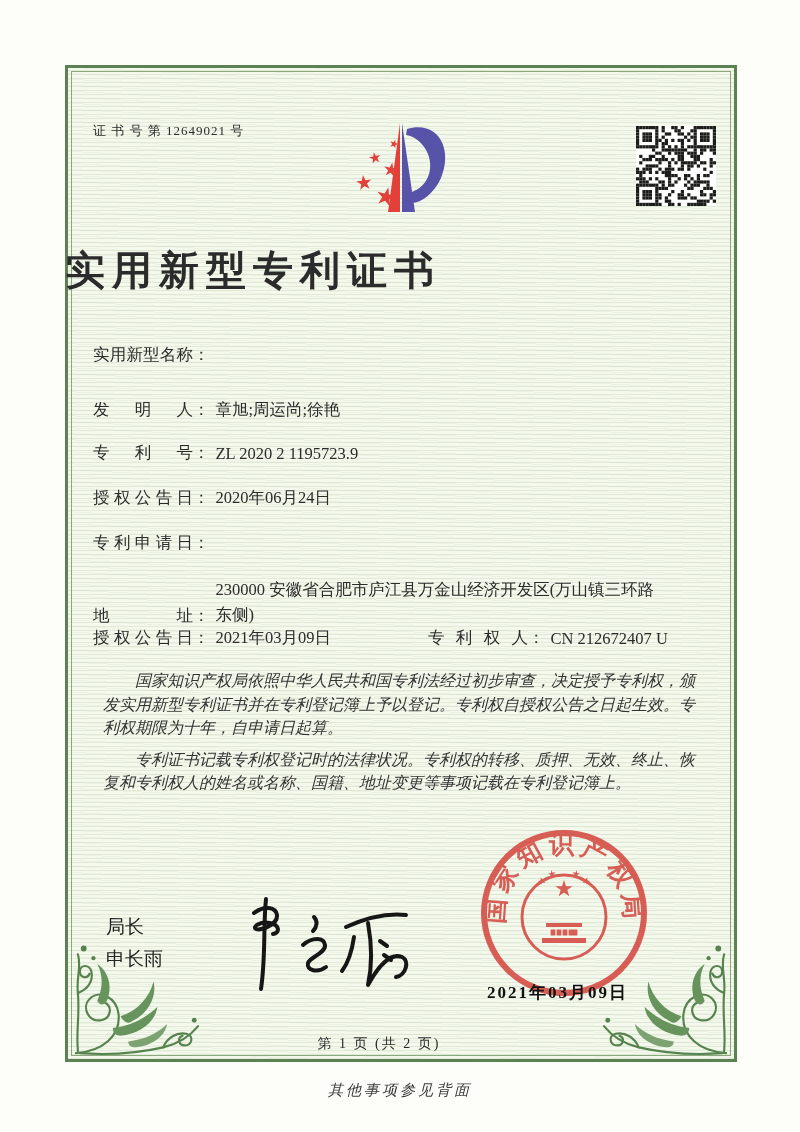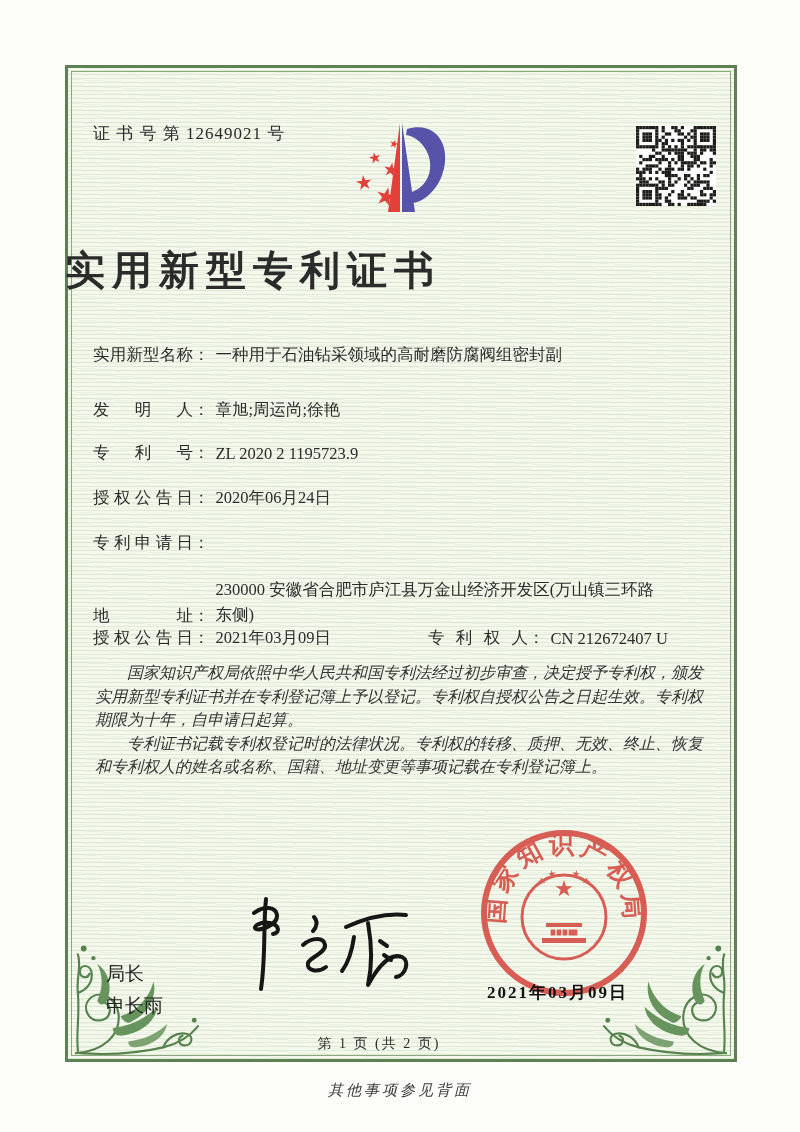--- a/index.html
+++ b/index.html
@@ -13,35 +13,35 @@
   .frame{
     position:absolute;left:65px;top:65px;width:672px;height:997px;
     border:3px solid #5c8153;box-sizing:border-box;
     background:
       repeating-linear-gradient(0deg, rgba(140,180,130,.20) 0 1px, rgba(0,0,0,0) 1px 4px),
       repeating-linear-gradient(3deg, rgba(150,190,140,.10) 0 1px, rgba(0,0,0,0) 1px 6px),
       #f5f8ec;
   }
   .frame-inner{position:absolute;inset:3px;border:1px solid #8aa87c;pointer-events:none;}
   .abs{position:absolute;}
-  .cert-no{left:93px;top:122px;font-size:17px;letter-spacing:1px;}
+  .cert-no{left:93px;top:122px;font-size:13px;letter-spacing:1px;}
   .logo{left:341px;top:120px;}
   .qr{left:636px;top:126px;}
   .title{left:65px;top:243px;width:672px;text-align:left;
     font-size:40px;font-weight:bold;letter-spacing:7px;}
   .frow{left:93px;font-size:16.5px;display:flex;align-items:flex-end;}
   .flabel{display:inline-block;width:100px;text-align:justify;text-align-last:justify;flex:0 0 100px;}
   .fcolon{flex:0 0 auto;}
   .fvalue{margin-left:6px;}
   .addr-val{width:445px;line-height:25px;}
   .grant2{left:428px;}
   .paras{left:95px;top:661px;width:618px;font-size:16px;line-height:23.5px;
     font-style:italic;color:#333;}
-  .paras p{margin:0;text-indent:2em;}
-  .signer{left:106px;font-size:19px;font-family:"Liberation Sans","DejaVu Sans",sans-serif;color:#222;margin-top:47px;}
+  .paras p{margin:8px;text-indent:2em;}
+  .signer{left:106px;font-size:19px;font-family:"Liberation Sans","DejaVu Sans",sans-serif;color:#222;}
   .signature{left:230px;top:893px;}
   .seal{left:478px;top:827px;opacity:.92;}
   .seal-date{left:487px;top:981px;font-size:17px;font-weight:bold;letter-spacing:2px;color:#111;}
   .page-note{left:65px;top:1035px;width:628px;text-align:center;font-size:14px;letter-spacing:2px;}
   .back-note{left:0;top:1081px;width:800px;text-align:center;font-size:15px;
     font-style:italic;letter-spacing:3px;color:#3a3a3a;}
   .flourish{pointer-events:none;}
   svg{display:block;}
 </style>
 </head>
@@ -387,21 +387,20 @@
         <rect x="20" y="24" width="1" height="1" fill="#1d1d1b"></rect>
         <rect x="21" y="24" width="1" height="1" fill="#1d1d1b"></rect>
       </svg>
   </div>
 
   <div class="abs title">实用新型专利证书</div>
 
   <div class="abs frow" style="top:344px">
     <span class="flabel">实用新型名称</span>
       <span class="fcolon">：</span>
-    <span class="fvalue">一种用于石油钻采领域的高耐磨防腐阀组密封副</span>
   </div>
   <div class="abs frow" style="top:399px">
     <span class="flabel">发明人</span>
       <span class="fcolon">：</span>
     <span class="fvalue">章旭;周运尚;徐艳</span>
   </div>
   <div class="abs frow" style="top:442px">
     <span class="flabel">专利号</span>
       <span class="fcolon">：</span>
     <span class="fvalue">ZL 2020 2 1195723.9</span>

